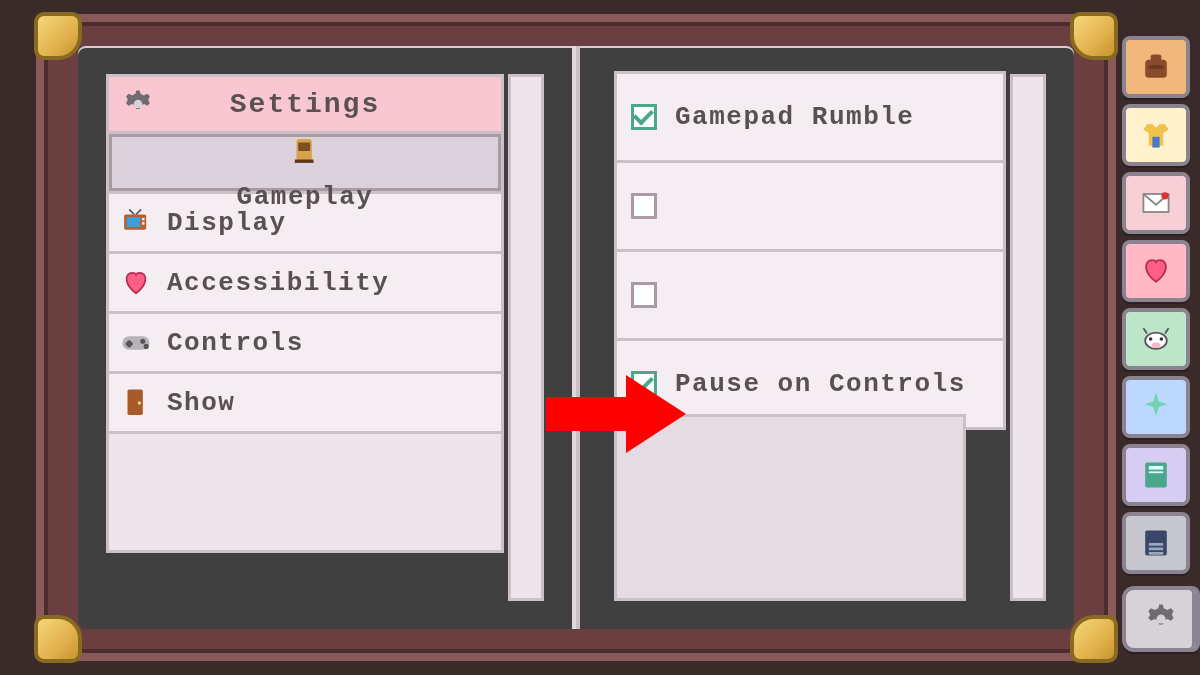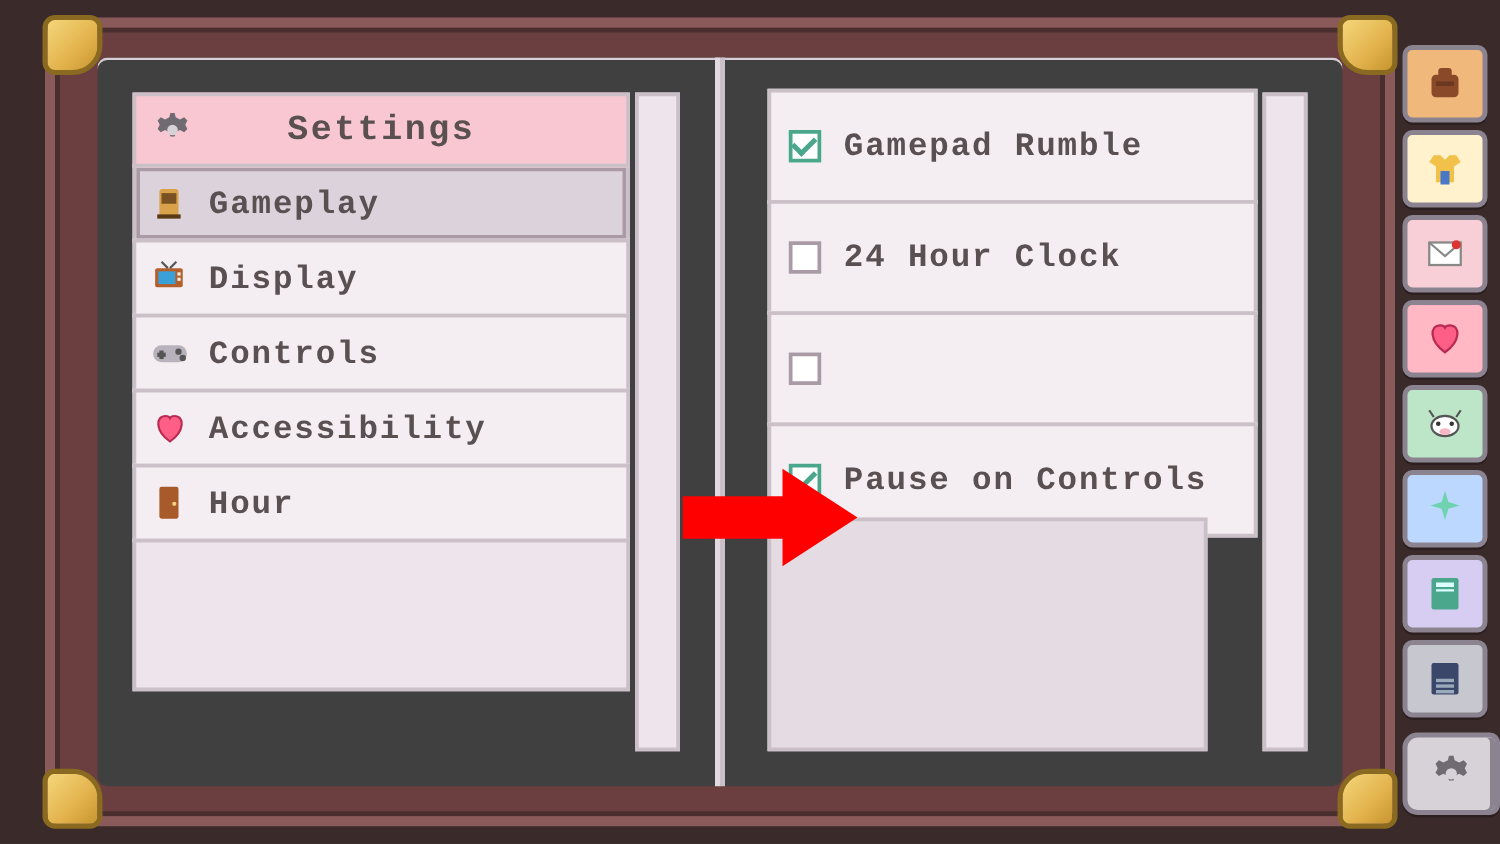--- a/index.html
+++ b/index.html
@@ -64,20 +64,21 @@
       border: 3px solid #cbbfc8; border-top: 3px solid #cbbfc8;
       margin-top:-3px;
       display:flex; align-items:center; gap:14px;
       padding: 0 10px;
       background:#f4eef3;
       cursor:pointer;
     }
     .menu-item.selected {
       background: #dcd2db;
       box-shadow: inset 0 0 0 3px #a99aa6;
+      flex-direction: column;
     }
     .menu-label {
       font-size: 26px; color:#5a5052; letter-spacing: 1.5px; font-weight:600;
     }
 
     .px-icon {
       width: 34px; height: 34px; display:flex; align-items:center; justify-content:center;
       image-rendering: pixelated;
     }
     .px-icon svg { width: 34px; height: 34px; }
@@ -263,40 +264,40 @@
             <span class="px-icon">
                 <svg viewBox="0 0 40 40">
                   <use href="#i-tv"></use>
                 </svg>
               </span>
             <span class="menu-label">Display</span>
           </div>
           <div class="menu-item">
             <span class="px-icon">
                 <svg viewBox="0 0 40 40">
+                  <use href="#i-heart"></use>
+                </svg>
+              </span>
+            <span class="menu-label">Accessibility</span>
+          </div>
+          <div class="menu-item">
+            <span class="px-icon">
+                <svg viewBox="0 0 40 40">
                   <use href="#i-gamepad"></use>
                 </svg>
               </span>
             <span class="menu-label">Controls</span>
           </div>
           <div class="menu-item">
             <span class="px-icon">
                 <svg viewBox="0 0 40 40">
-                  <use href="#i-heart"></use>
-                </svg>
-              </span>
-            <span class="menu-label">Accessibility</span>
-          </div>
-          <div class="menu-item">
-            <span class="px-icon">
-                <svg viewBox="0 0 40 40">
                   <use href="#i-door"></use>
                 </svg>
               </span>
-            <span class="menu-label">Hour</span>
+            <span class="menu-label">Show</span>
           </div>
           <div class="menu-item" style="background:#eee5ec; cursor:default; height:122px"></div>
         </div>
       </div>
 
       <div class="big-arrow">
         <svg viewBox="0 0 140 90">
             <path d="M0 28 H80 V6 L140 45 L80 84 V62 H0 Z" fill="#ff0000"></path>
           </svg>
       </div>
@@ -306,21 +307,20 @@
       <div class="page-inner">
         <div class="gutter rp"></div>
 
         <div class="opt-list" style="position:absolute; left:0; right:40px; top:0; bottom:0;">
           <div class="opt-item first">
             <span class="chk checked"></span>
             <span class="opt-label">Gamepad Rumble</span>
           </div>
           <div class="opt-item">
             <span class="chk"></span>
-            <span class="opt-label">24 Hour Clock</span>
           </div>
           <div class="opt-item">
             <span class="chk"></span>
           </div>
           <div class="opt-item">
             <span class="chk checked"></span>
             <span class="opt-label">Pause on Controls</span>
           </div>
           <div class="filler"></div>
         </div>

